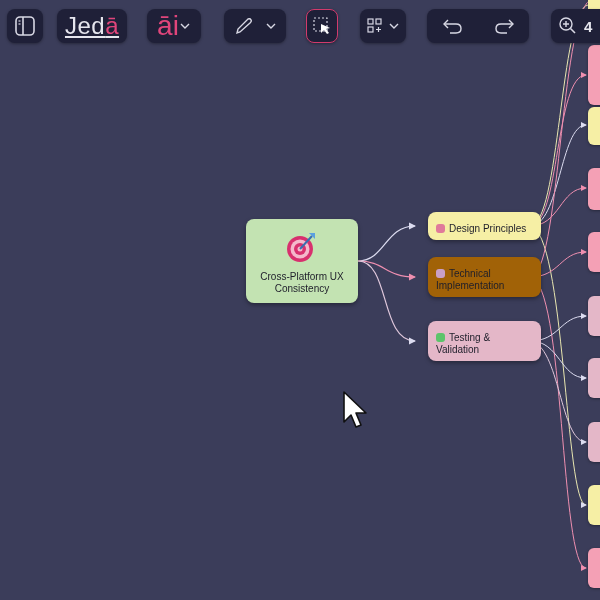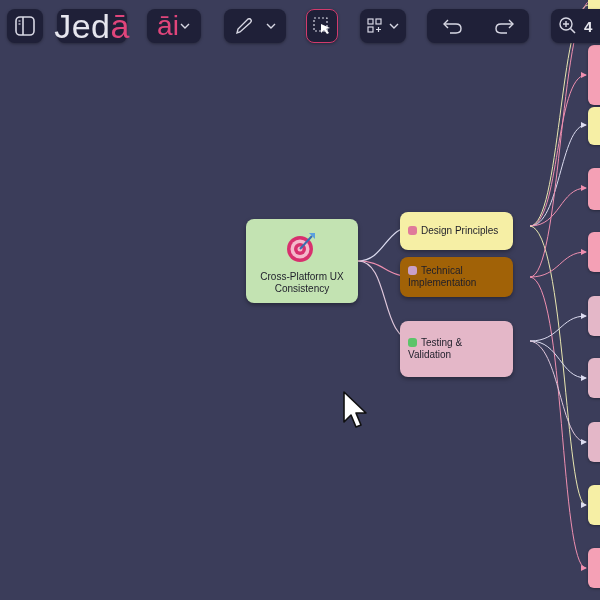--- a/index.html
+++ b/index.html
@@ -6,33 +6,33 @@
   body {
     width:600px; height:600px; overflow:hidden; position:relative;
     background:#3b3d5a;
     font-family:"Liberation Sans", "DejaVu Sans", sans-serif;
   }
   .canvas { position:absolute; inset:0; }
   svg.edges { position:absolute; left:0; top:0; width:600px; height:600px; pointer-events:none; }
 
   .tb { position:absolute; top:9px; height:34px; background:#1f2038; border-radius:8px; display:flex; align-items:center; justify-content:center; box-shadow:0 1px 3px rgba(0,0,0,0.35); }
   .tb svg { display:block; }
-  .logo { color:#e6e6ee; font-size:34px; letter-spacing:0.5px; line-height:34px; }
+  .logo { color:#e6e6ee; font-size:24px; letter-spacing:0.5px; line-height:34px;text-decoration:underline; }
   .logo .acc { color:#e0457b; }
   .ai { color:#e0457b; font-size:28px; line-height:34px; }
   .zoom-text { color:#e6e6ee; font-size:15px; font-weight:bold; margin-left:6px; }
 
   .node { position:absolute; border-radius:8px; box-shadow:0 2px 4px rgba(0,0,0,0.35); color:#1e1e2a; font-size:10px; line-height:12px; box-sizing:border-box; }
   .root { left:246px; top:219px; width:112px; height:84px; background:#c3e3b2; text-align:center; }
   .root .title { position:absolute; left:0; right:0; top:52px; font-size:10px; }
   .root .target { position:absolute; left:39px; top:11px; width:34px; height:34px; }
-  .child { left:400px; width:113px; padding:19px 8px; display:flex; align-items:center; }
+  .child { left:428px; width:113px; padding:5px 8px; display:flex; align-items:flex-end; }
   .c1 { top:212px; height:28px; background:#f6efa5; }
   .c2 { top:257px; height:40px; background:#a16207; }
-  .c3 { top:321px; height:56px; background:#e4b7c8; }
+  .c3 { top:321px; height:40px; background:#e4b7c8; }
   .emo { display:inline-block; width:9px; height:9px; border-radius:3px; margin-right:4px; vertical-align:-1px; }
   .edge-node { position:absolute; left:588px; width:20px; border-radius:6px; box-shadow:0 1px 3px rgba(0,0,0,0.35); }
   .cursor { position:absolute; left:342px; top:390px; width:28px; height:44px; }
 </style>
 </head>
 <body>
 
 <div class="canvas">
 
   <svg class="edges" viewBox="0 0 600 600">

